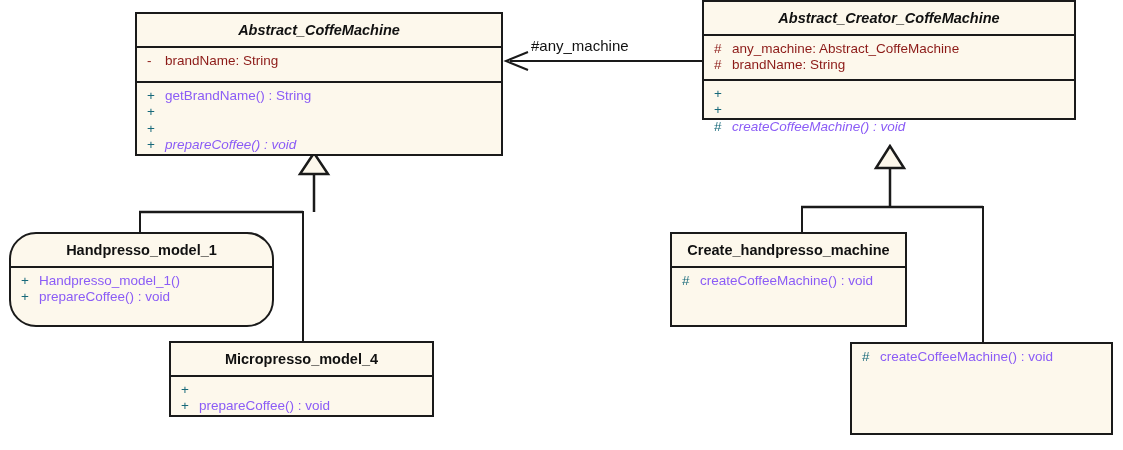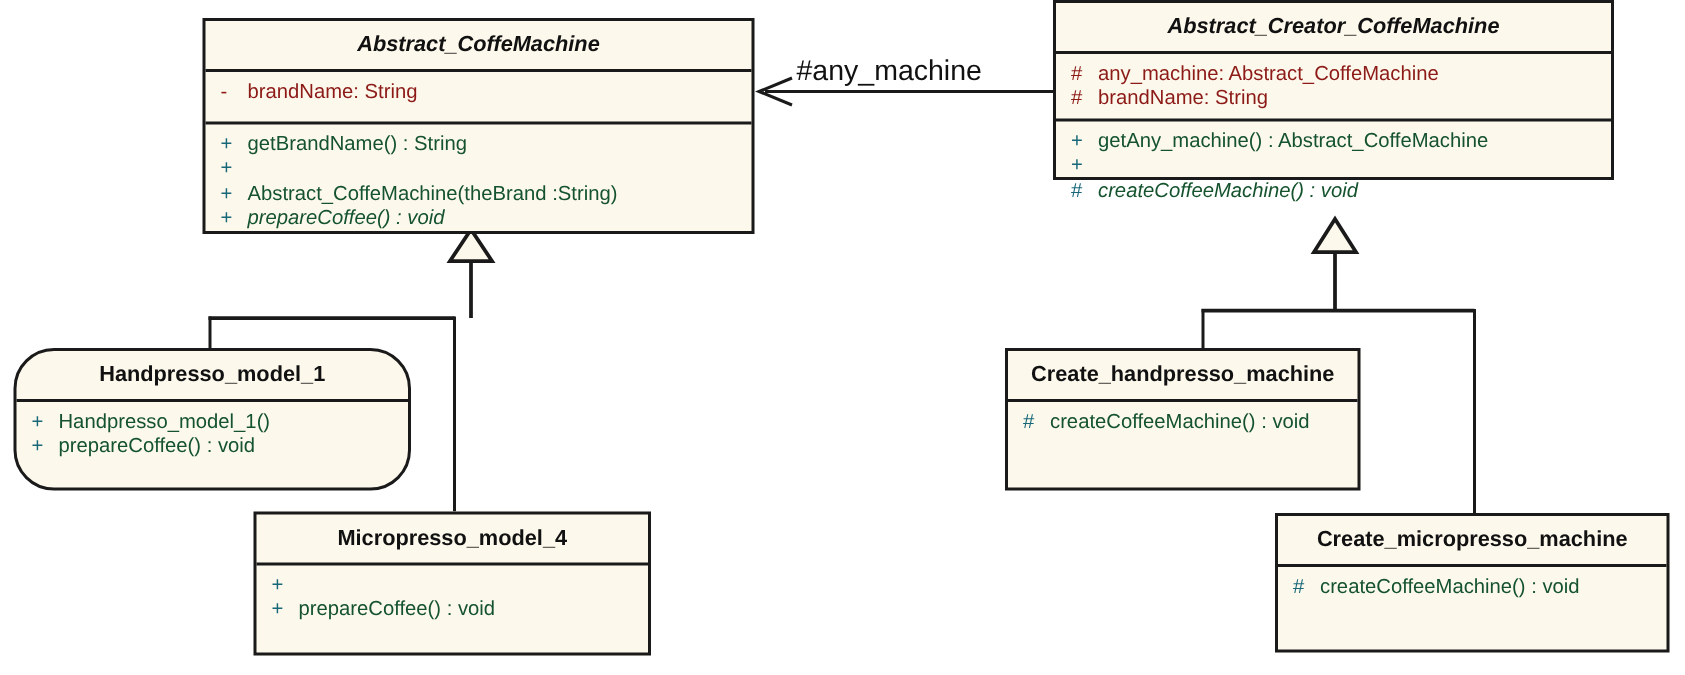--- a/index.html
+++ b/index.html
@@ -63,26 +63,26 @@
   .uml-vis {
     display: inline-block;
     width: 26px;
     flex: 0 0 26px;
     text-align: left;
     padding-left: 8px;
     box-sizing: border-box;
   }
   .attr-text { color: #8c1a17; }
   .attr-vis  { color: #8c1a17; }
-  .meth-text { color: #14532d; }
+  .meth-text { color: #8b5cf6; }
   .meth-vis  { color: #17697a; }
   .meth-text.italic { font-style: italic; }
   .edge-label {
     position: absolute;
-    font-size: 19px;
+    font-size: 15px;
     color: #111111;
     white-space: nowrap;
     z-index: 6;
   }
 </style>
 </head>
 <body>
 
 <div id="canvas">
 
@@ -121,21 +121,20 @@
     <div class="uml-compartment">
       <div class="uml-row">
         <span class="uml-vis meth-vis">+</span>
         <span class="meth-text">getBrandName() : String</span>
       </div>
       <div class="uml-row">
         <span class="uml-vis meth-vis">+</span>
       </div>
       <div class="uml-row">
         <span class="uml-vis meth-vis">+</span>
-        <span class="meth-text">Abstract_CoffeMachine(theBrand :String)</span>
       </div>
       <div class="uml-row">
         <span class="uml-vis meth-vis">+</span>
         <span class="meth-text italic">prepareCoffee() : void</span>
       </div>
     </div>
   </div>
 
   <div class="uml-class" style="left:702px; top:0; width:374px; height:120px;">
     <div class="uml-header abstract">Abstract_Creator_CoffeMachine</div>
@@ -145,21 +144,20 @@
         <span class="attr-text">any_machine:  Abstract_CoffeMachine</span>
       </div>
       <div class="uml-row">
         <span class="uml-vis attr-vis">#</span>
         <span class="attr-text">brandName:  String</span>
       </div>
     </div>
     <div class="uml-compartment">
       <div class="uml-row">
         <span class="uml-vis meth-vis">+</span>
-        <span class="meth-text">getAny_machine() : Abstract_CoffeMachine</span>
       </div>
       <div class="uml-row">
         <span class="uml-vis meth-vis">+</span>
       </div>
       <div class="uml-row">
         <span class="uml-vis meth-vis">#</span>
         <span class="meth-text italic">createCoffeeMachine() : void</span>
       </div>
     </div>
   </div>
@@ -171,21 +169,21 @@
         <span class="uml-vis meth-vis">+</span>
         <span class="meth-text">Handpresso_model_1()</span>
       </div>
       <div class="uml-row">
         <span class="uml-vis meth-vis">+</span>
         <span class="meth-text">prepareCoffee() : void</span>
       </div>
     </div>
   </div>
 
-  <div class="uml-class" style="left:169px; top:341px; width:265px; height:96px;">
+  <div class="uml-class" style="left:169px; top:341px; width:265px; height:76px;">
     <div class="uml-header">Micropresso_model_4</div>
     <div class="uml-compartment">
       <div class="uml-row">
         <span class="uml-vis meth-vis">+</span>
       </div>
       <div class="uml-row">
         <span class="uml-vis meth-vis">+</span>
         <span class="meth-text">prepareCoffee() : void</span>
       </div>
     </div>
@@ -195,21 +193,20 @@
     <div class="uml-header">Create_handpresso_machine</div>
     <div class="uml-compartment">
       <div class="uml-row">
         <span class="uml-vis meth-vis">#</span>
         <span class="meth-text">createCoffeeMachine() : void</span>
       </div>
     </div>
   </div>
 
   <div class="uml-class" style="left:850px; top:342px; width:263px; height:93px;">
-    <div class="uml-header">Create_micropresso_machine</div>
     <div class="uml-compartment">
       <div class="uml-row">
         <span class="uml-vis meth-vis">#</span>
         <span class="meth-text">createCoffeeMachine() : void</span>
       </div>
     </div>
   </div>
 
   <div class="edge-label" style="left:531px; top:37px;">#any_machine</div>
 

